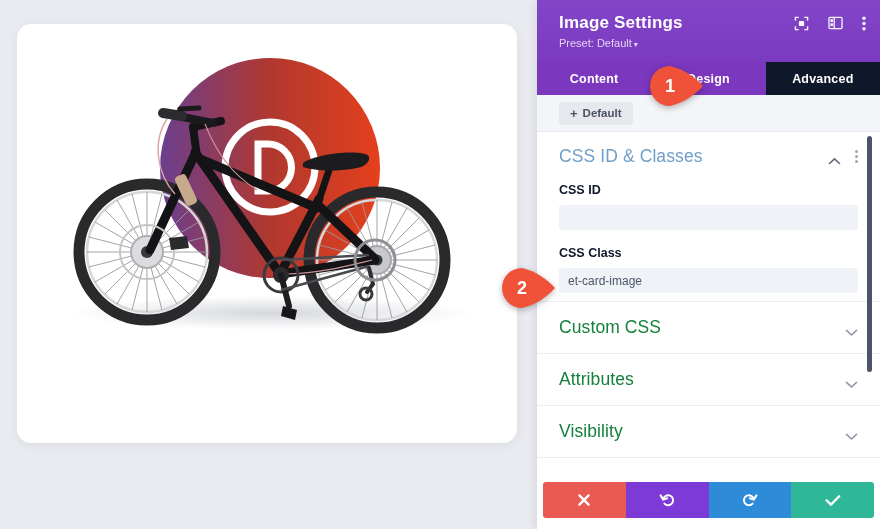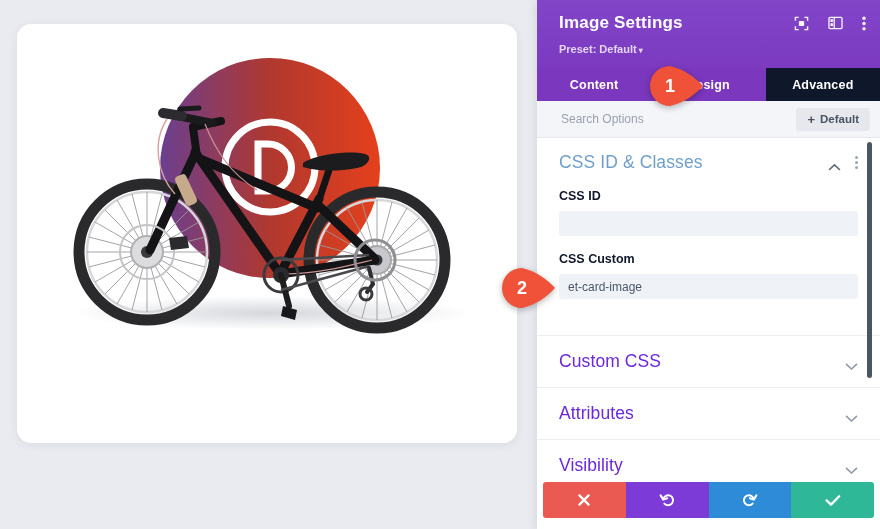--- a/index.html
+++ b/index.html
@@ -37,21 +37,21 @@
     background:linear-gradient(180deg,#8245c8 0%,#7b3ac0 100%);
     padding:12px 16px 10px 22px;
     position:relative;
     flex:0 0 auto;
   }
   #panel-title{
     color:#ffffff;font-size:17px;font-weight:bold;letter-spacing:.2px;
     line-height:22px;margin:0;
   }
   #panel-preset{
-    color:#e4d4f4;font-size:11px;font-weight:bold;margin-top:8px;
+    color:#e4d4f4;font-size:11px;font-weight:normal;margin-top:2px;
     line-height:14px;
   }
   #panel-preset .caret{font-size:8px;margin-left:2px;}
   #header-actions{
     position:absolute;right:14px;top:16px;display:flex;align-items:center;gap:19px;
   }
   .hdr-icon{
     width:15px;height:15px;display:block;opacity:.95;cursor:pointer;
   }
   .hdr-icon svg{display:block;}
@@ -92,21 +92,21 @@
     flex:1 1 auto;position:relative;overflow:hidden;background:#ffffff;
   }
   #scrollbar-track{
     position:absolute;right:8px;top:4px;bottom:0;width:6px;
   }
   #scrollbar-thumb{
     position:absolute;right:8px;top:4px;width:5px;height:236px;
     background:#4b5566;border-radius:3px;
   }
   .section-open{
-    padding:14px 22px 36px 22px;border-bottom:1px solid #eceef2;
+    padding:14px 22px 8px 22px;border-bottom:1px solid #eceef2;
   }
   .section-open-head{
     display:flex;align-items:center;justify-content:space-between;
     margin-bottom:16px;
   }
   .section-open-title{
     color:#6f9fc8;font-size:17.5px;font-weight:normal;letter-spacing:.1px;
   }
   .section-head-icons{display:flex;align-items:center;gap:14px;}
   .chev-up,.chev-down{
@@ -128,21 +128,21 @@
     background:#eff2f7;border:none;border-radius:3px;outline:none;
     padding:0 9px;font-family:"Liberation Sans", sans-serif;
     font-size:12px;color:#4c5668;font-weight:normal;
   }
   .section-closed{
     height:51px;display:flex;align-items:center;justify-content:space-between;
     padding:0 22px;border-bottom:1px solid #eceef2;cursor:pointer;
     background:#ffffff;
   }
   .section-closed-title{
-    color:#6d28d9;font-size:17.5px;font-weight:normal;letter-spacing:.1px;
+    color:#15803d;font-size:17.5px;font-weight:normal;letter-spacing:.1px;
   }
   
   #panel-footer{
     flex:0 0 auto;height:36px;display:flex;margin:0 6px 11px 6px;
     border-radius:3px;overflow:hidden;
   }
   .footer-btn{
     flex:1 1 0;display:flex;align-items:center;justify-content:center;
     border:none;cursor:pointer;
   }
@@ -355,21 +355,20 @@
     </div>
   </div>
 
   <div id="tab-bar">
     <div class="tab">Content</div>
     <div class="tab">Design</div>
     <div class="tab active">Advanced</div>
   </div>
 
   <div id="search-row">
-    <input id="search-input" type="text" placeholder="Search Options" style="">
     <button id="filter-button">
       <span class="plus">+</span>
       <span>Default</span>
     </button>
   </div>
 
   <div id="panel-body">
 
     <div class="section-open">
       <div class="section-open-head">
@@ -387,21 +386,21 @@
           </span>
         </span>
       </div>
 
       <div class="field">
         <label class="field-label">CSS ID</label>
         <input class="field-input" type="text" value="" style="">
       </div>
 
       <div class="field">
-        <label class="field-label">CSS Custom</label>
+        <label class="field-label">CSS Class</label>
         <input class="field-input" type="text" value="et-card-image" style="">
       </div>
     </div>
 
     <div class="section-closed">
       <span class="section-closed-title">Custom CSS</span>
       <span class="chev-down">
         <svg width="13" height="9" viewBox="0 0 13 9" fill="none" stroke="#8e98a6" stroke-width="1.6" stroke-linecap="round">
           <path d="M1.5 2.3 L6.5 7 L11.5 2.3"></path>
         </svg>

